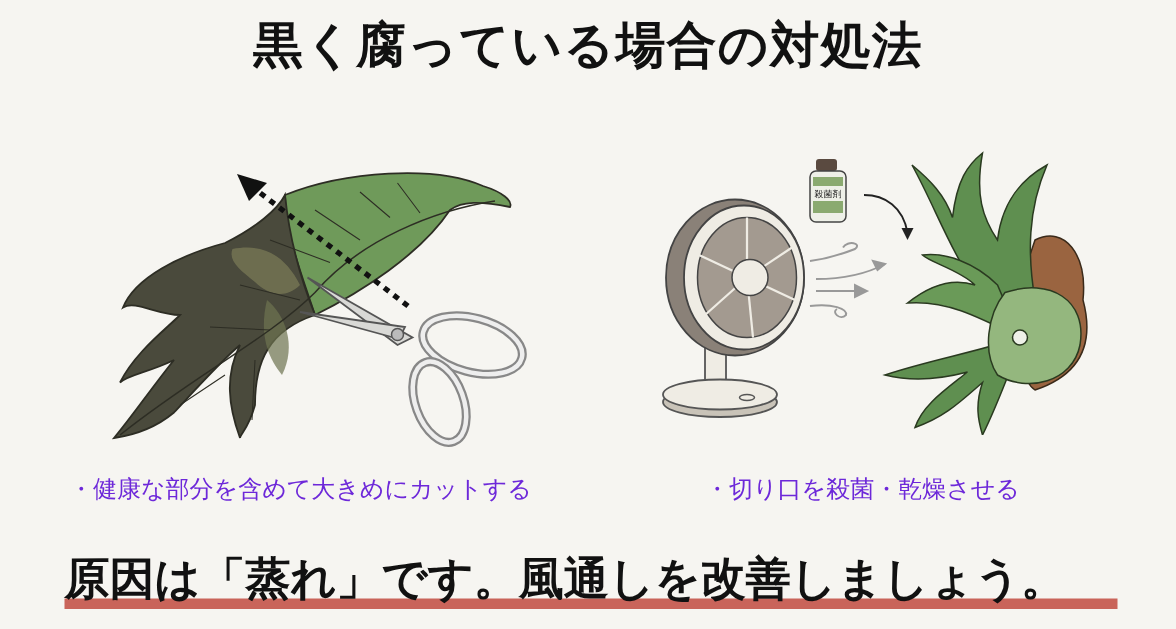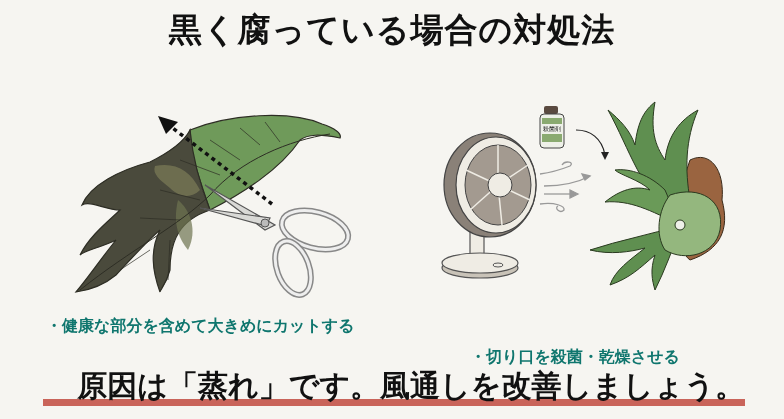--- a/index.html
+++ b/index.html
@@ -13,34 +13,34 @@
     position: absolute; left: 0; right: 0; top: 8px;
     text-align: center;
     font-size: 33px; font-weight: bold; color: #111;
     letter-spacing: 1px;
   }
   .illus { position: absolute; }
   #left-illus { left: 60px; top: 100px; width: 330px; height: 200px; }
   #right-illus { left: 440px; top: 90px; width: 320px; height: 200px; }
   .caption {
     position: absolute; top: 316px;
-    font-size: 16px; font-weight: bold; color: #0f766e;
+    font-size: 16px; font-weight: normal; color: #6d28d9;
   }
   #caption-left { left: 46px; }
-  #caption-right { left: 470px; margin-top: 31px; }
+  #caption-right { left: 470px; }
   .footer-wrap {
     position: absolute; left: 43px; top: 366px; width: 702px; height: 42px;
   }
   .footer-underline {
     position: absolute; left: 0; right: 0; top: 33px; height: 7px;
     background: #c9645a;
   }
   .footer-text {
     position: absolute; left: 0; right: 0; top: 0;
-    text-align: right;
+    text-align: left;
     font-size: 30px; font-weight: bold; color: #111;
     white-space: nowrap; letter-spacing: 0px;
   }
 </style>
 </head>
 <body>
 
 <div class="title">黒く腐っている場合の対処法</div>
 
 <svg id="left-illus" class="illus" viewBox="0 0 330 200">

